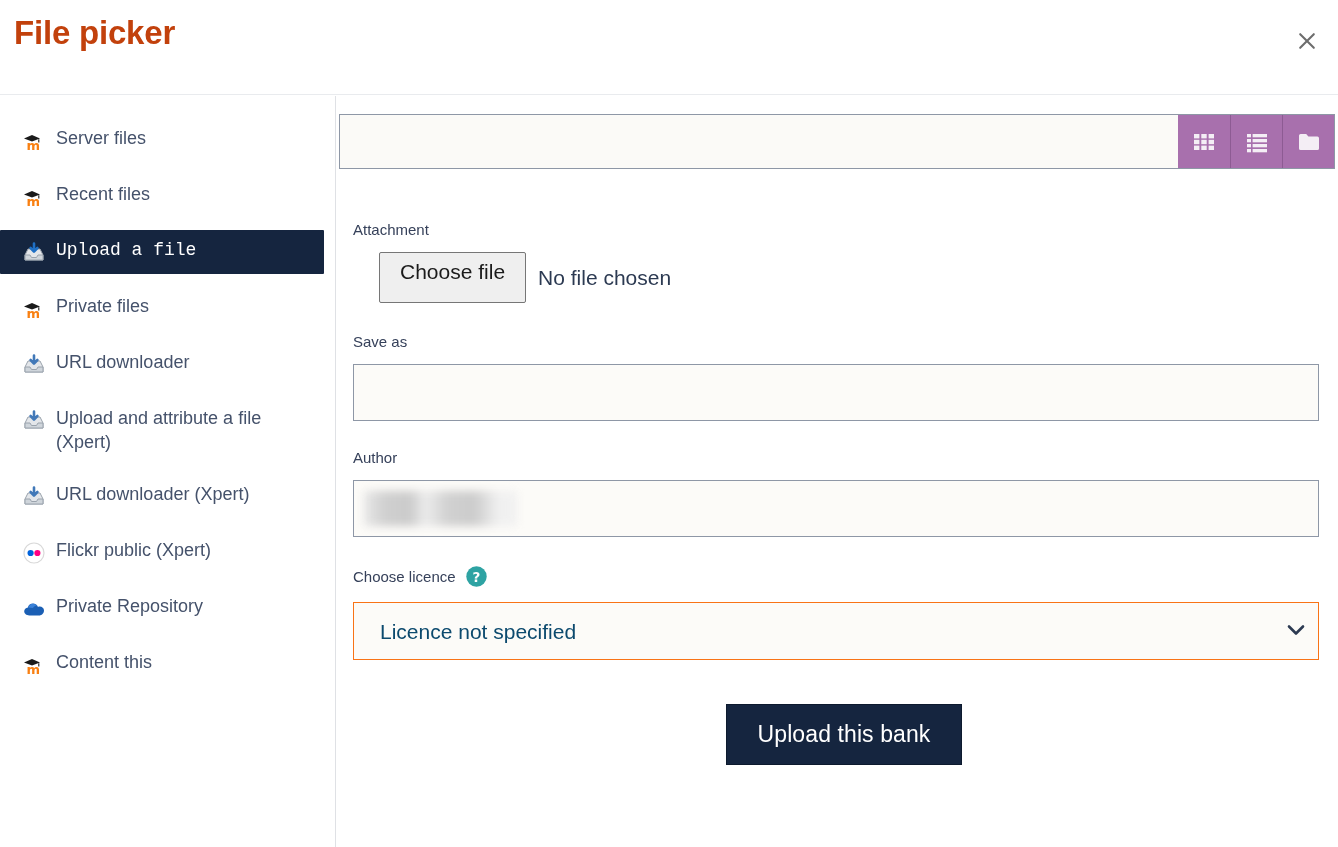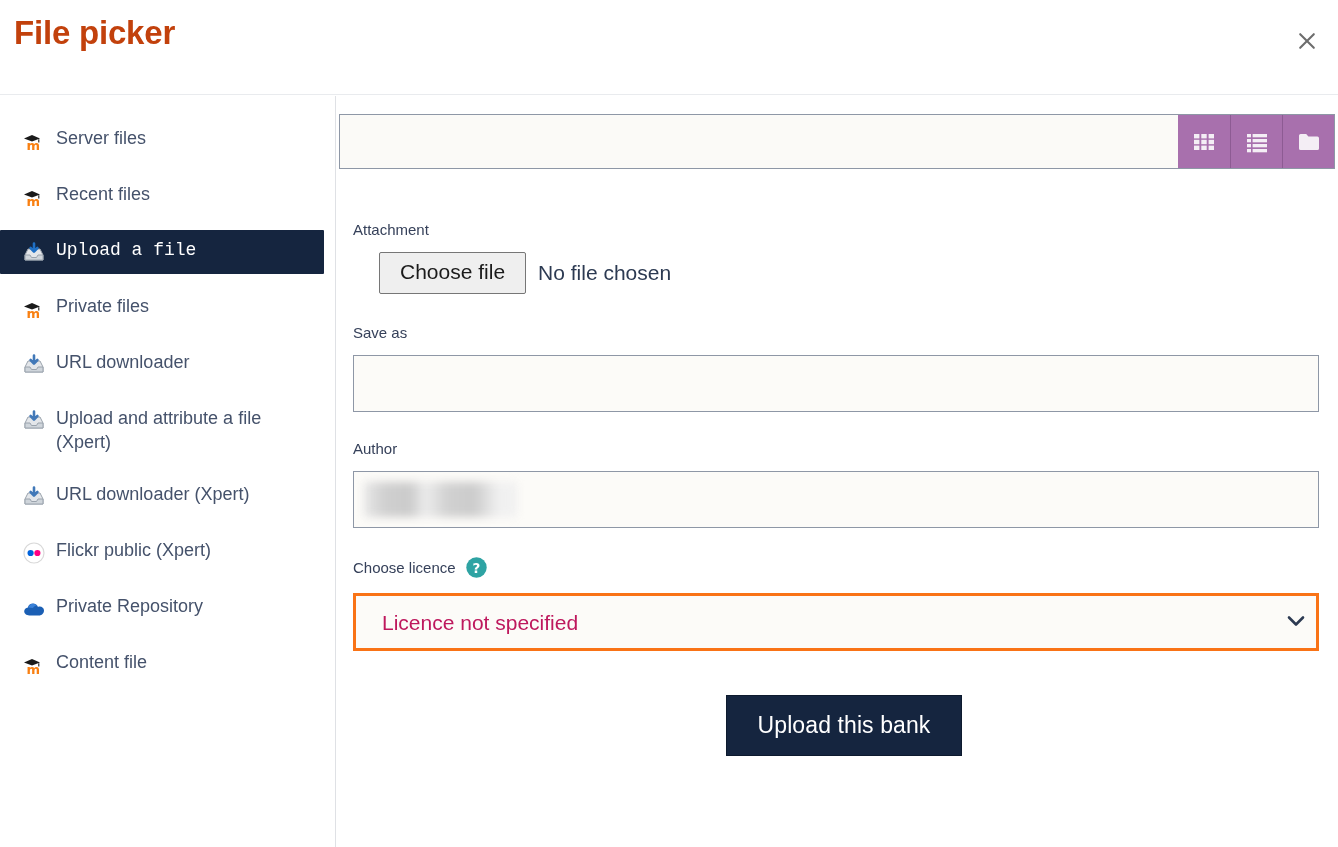--- a/index.html
+++ b/index.html
@@ -117,21 +117,21 @@
     display: flex; align-items: center;
     margin-left: 26px; margin-bottom: 30px;
   }
   .choose-file-btn {
     font-family: "Liberation Sans", sans-serif;
     font-size: 21px;
     color: #1b1b1b;
     background: #efefef;
     border: 1px solid #767676;
     border-radius: 2px;
-    padding: 7px 20px 9px;
+    padding: 7px 20px 18px;
     cursor: pointer;
   }
   .no-file-text {
     font-size: 21px; color: #2c3a52;
     margin-left: 12px;
   }
   .text-input {
     display: block;
     width: 966px; height: 57px;
     background: #fcfbf8;
@@ -166,24 +166,24 @@
   .help-icon {
     width: 23px; height: 23px;
     display: inline-flex; align-items: center; justify-content: center;
     cursor: pointer;
   }
   .select-wrap { position: relative; width: 966px; }
   .licence-select {
     -webkit-appearance: none; appearance: none;
     width: 966px; height: 58px;
     background: #fcfbf8;
-    border: 3px solid #f97316;
+    border: 1px solid #f97316;
     font-family: "Liberation Sans", sans-serif;
     font-size: 21px;
-    color: #be185d;
+    color: #0c4a6e;
     padding: 0 40px 0 26px;
     outline: none;
     cursor: pointer;
   }
   .select-chevron {
     position: absolute; right: 14px; top: 50%;
     transform: translateY(-50%);
     pointer-events: none;
   }
   .submit-row {
@@ -323,21 +323,21 @@
     </div>
 
     <div class="side-item">
       <span class="ico">
         <svg width="24" height="24" viewBox="0 0 24 24">
           <path d="M2 9.5 L10 6 L18 9.5 L10 12.6 Z" fill="#1a1a1a"></path>
           <path d="M16.8 10.3 L16.8 13.6" stroke="#1a1a1a" stroke-width="1.1"></path>
           <text x="4.5" y="21" font-family="DejaVu Sans, sans-serif" font-size="13" font-weight="bold" fill="#f98012">m</text>
         </svg>
       </span>
-      <span class="lbl">Content file</span>
+      <span class="lbl">Content this</span>
     </div>
   </div>
 
   <div class="main">
 
     <div class="toolbar">
       <div class="view-btns">
 
         <button class="vbtn">
           <span>

